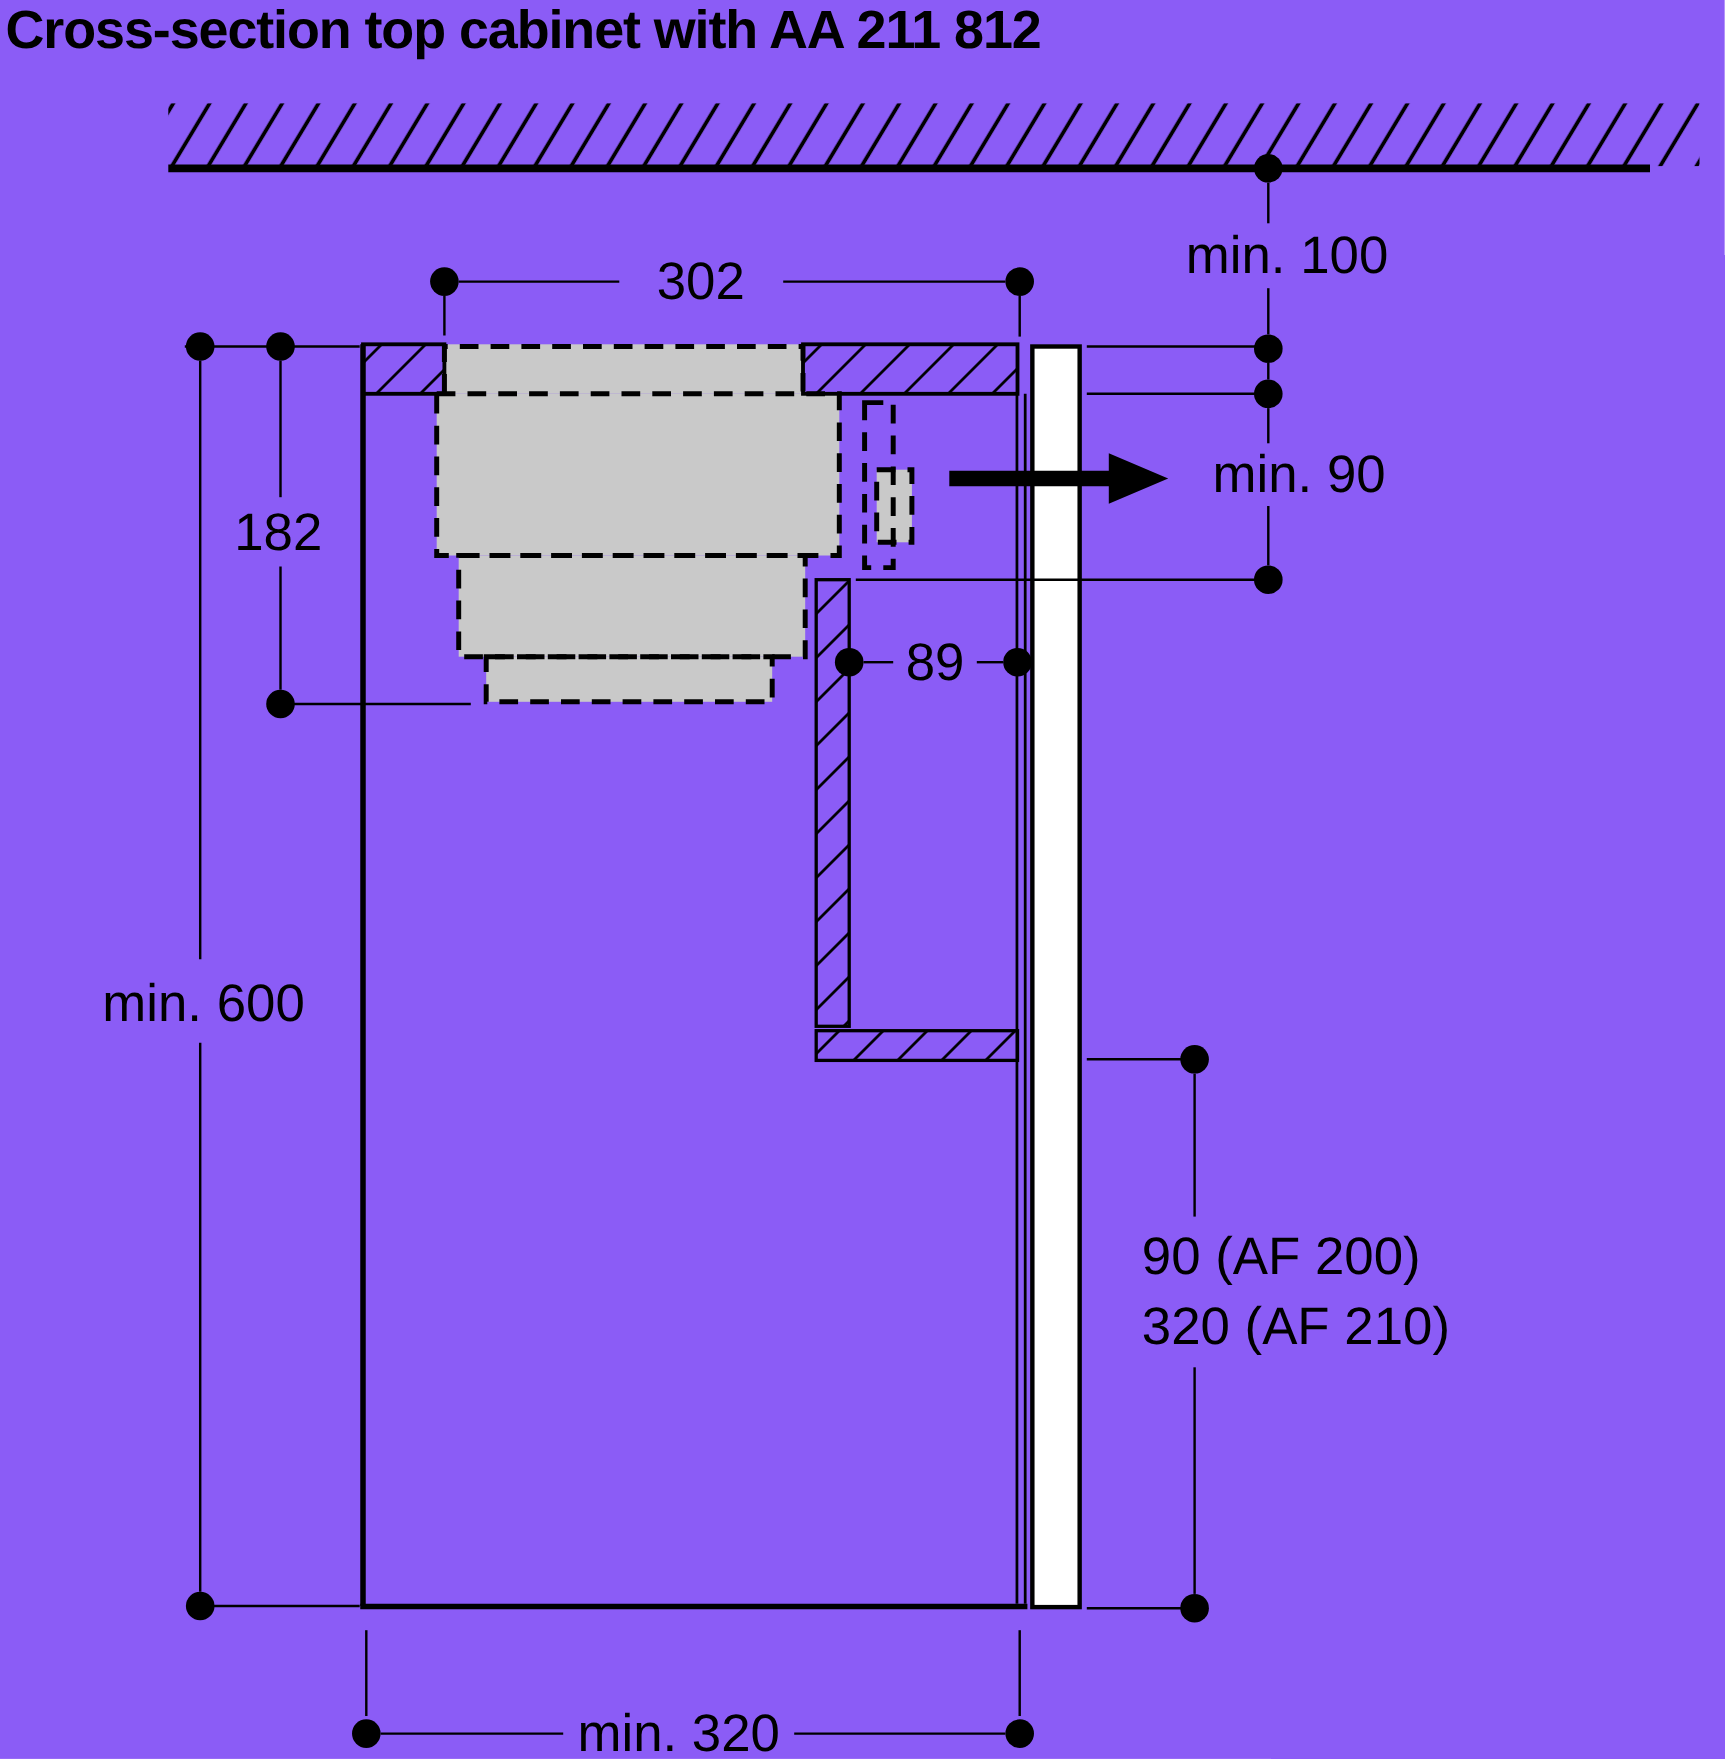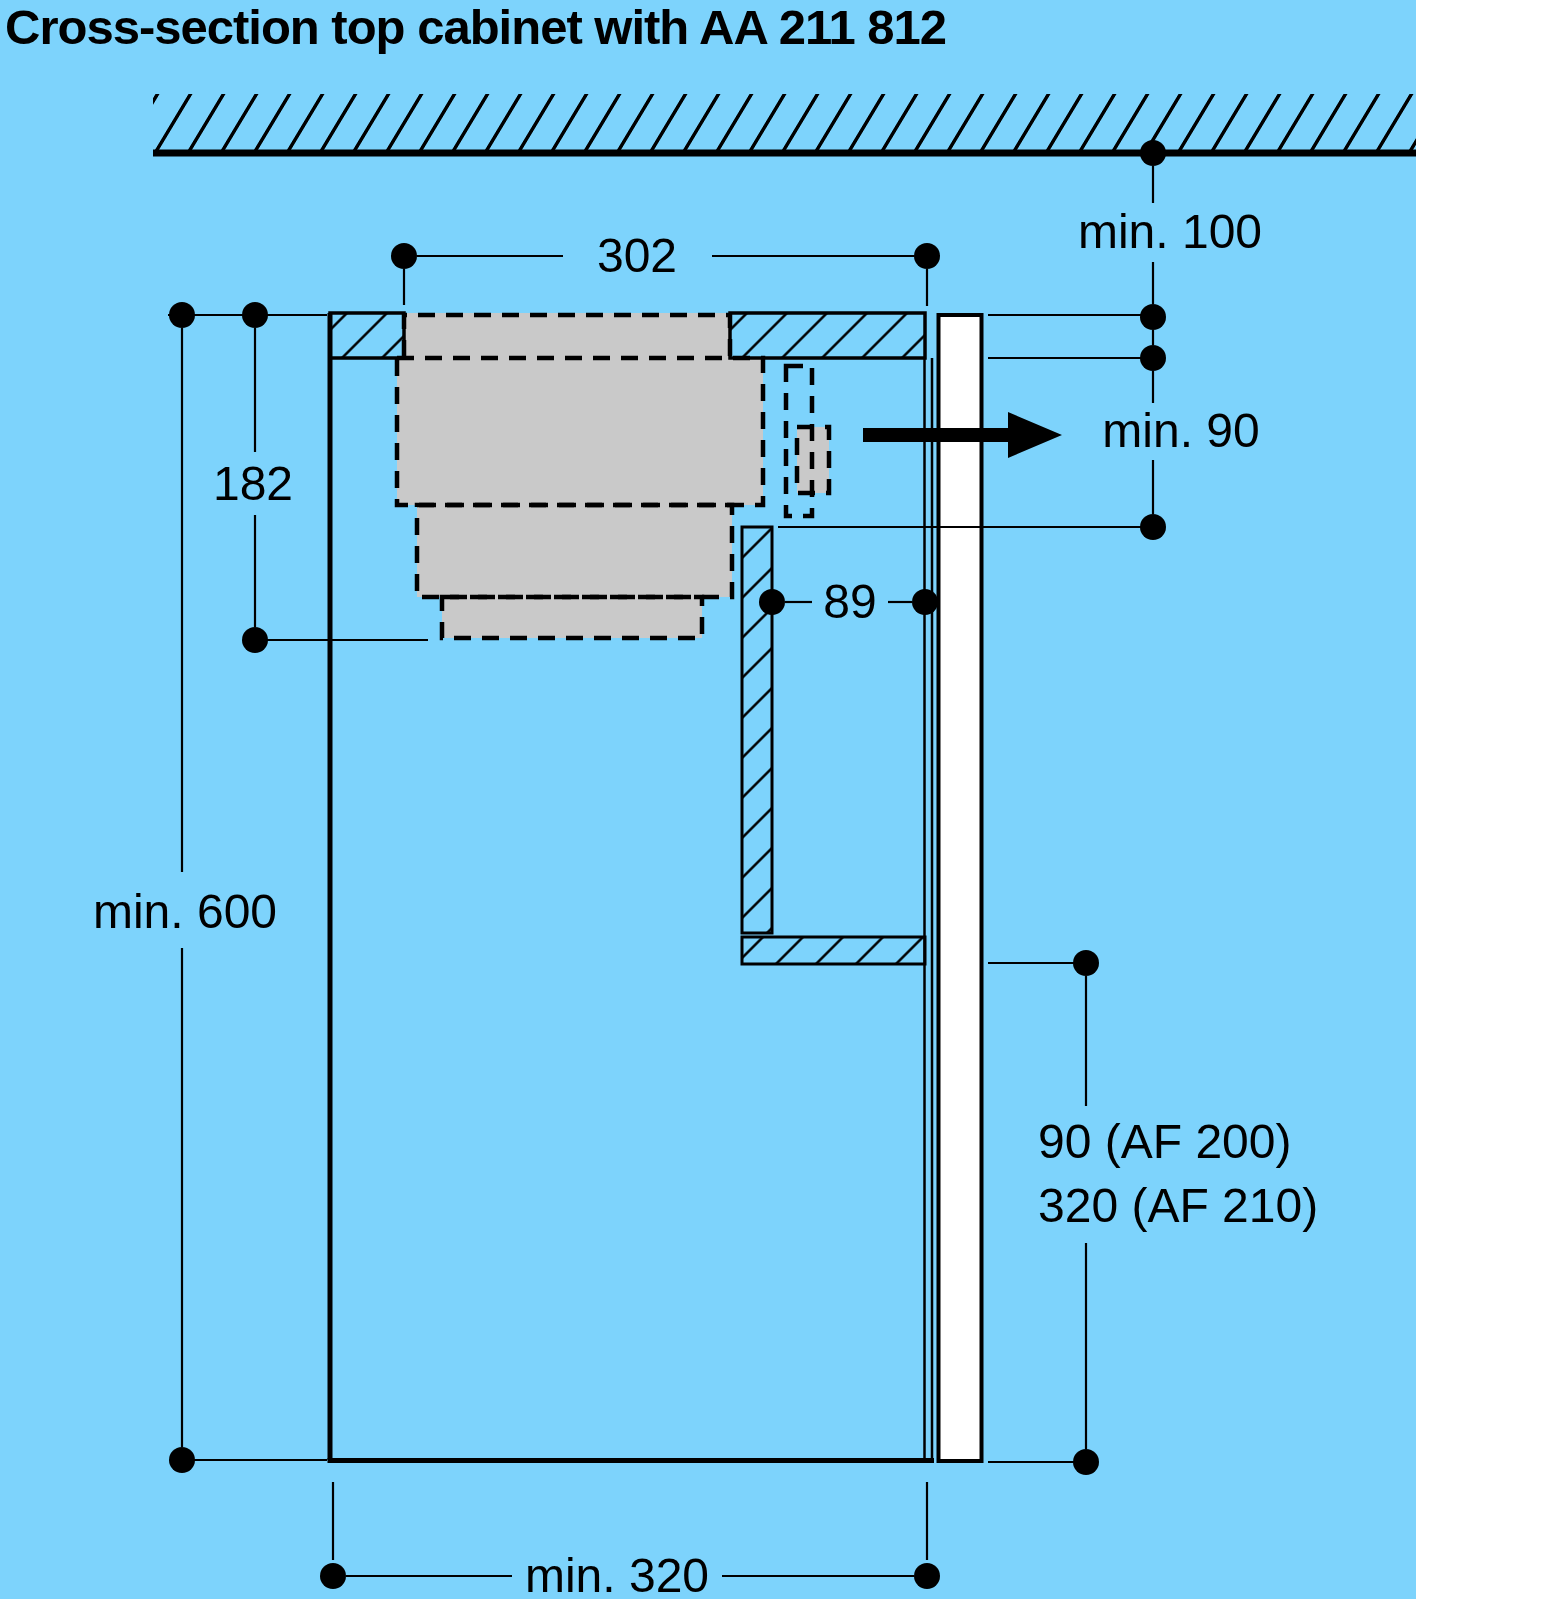--- a/index.html
+++ b/index.html
@@ -1,16 +1,16 @@
 <!DOCTYPE html>
 <html><head>
 <meta charset="utf-8">
 <style>
   html,body{margin:0;padding:0;background:#ffffff;}
-  .stage{position:relative;width:1416px;height:1599px;background:#7dd3fc;overflow:hidden;}
+  .stage{position:relative;width:1568px;height:1599px;background:#8b5cf6;overflow:hidden;}
   svg{display:block;}
   text{font-family:"Liberation Sans","DejaVu Sans",sans-serif;font-size:48px;fill:#000000;}
   .title-text{font-size:49px;font-weight:bold;letter-spacing:-1px;}
   .struct{stroke:#000000;fill:none;}
   .dimline{stroke:#000000;stroke-width:2.2;fill:none;}
   .dashed{stroke:#000000;stroke-width:4.5;fill:none;stroke-dasharray:17 11;}
   .dot{fill:#000000;stroke:none;}
 </style>
 </head>
 <body>

